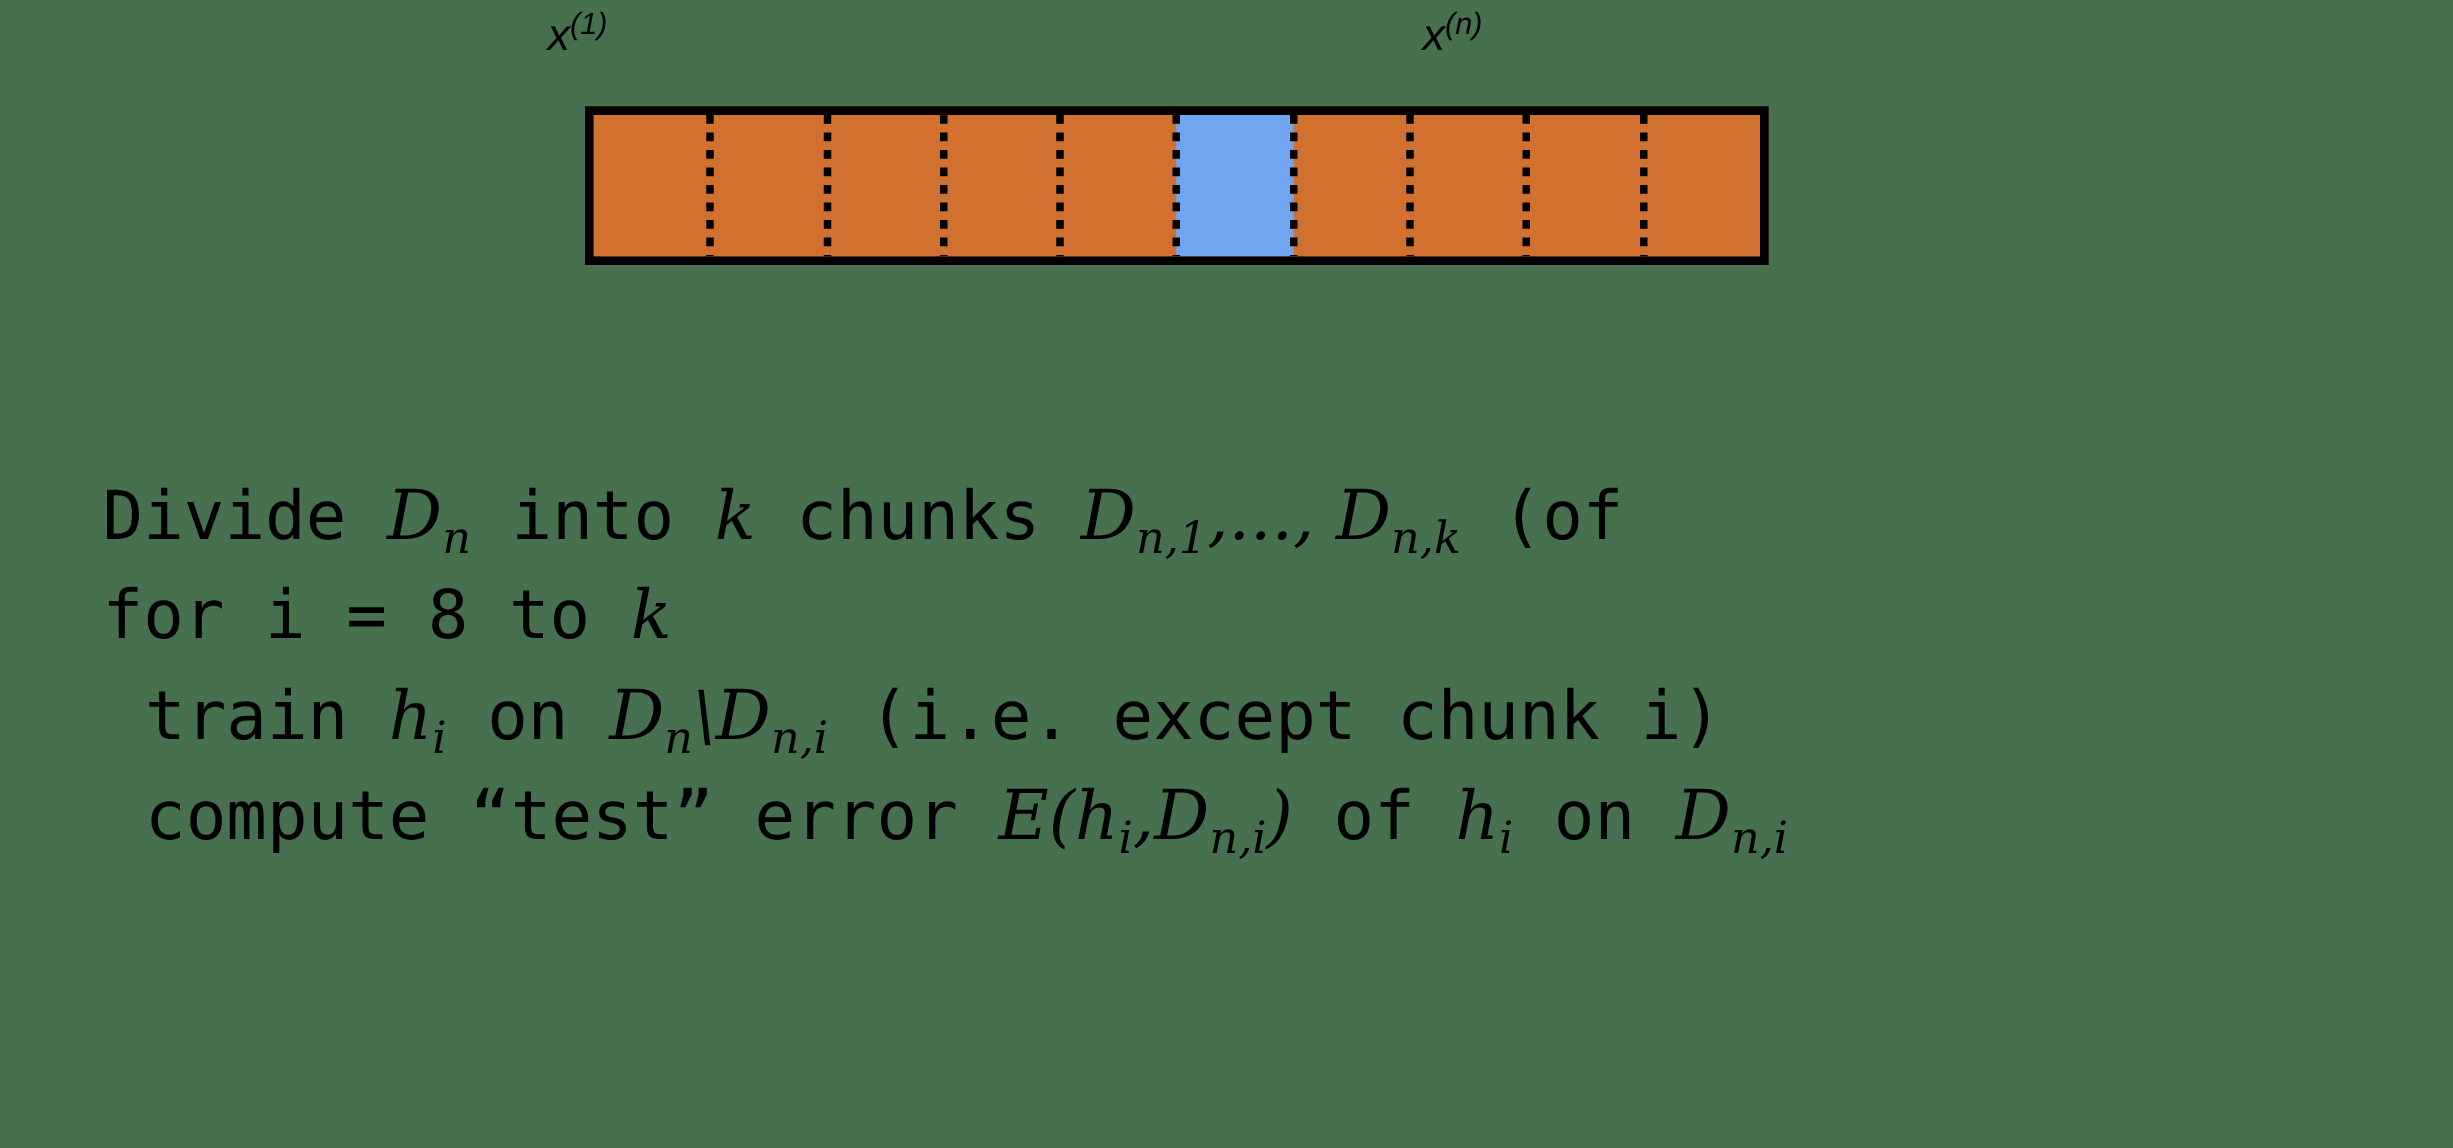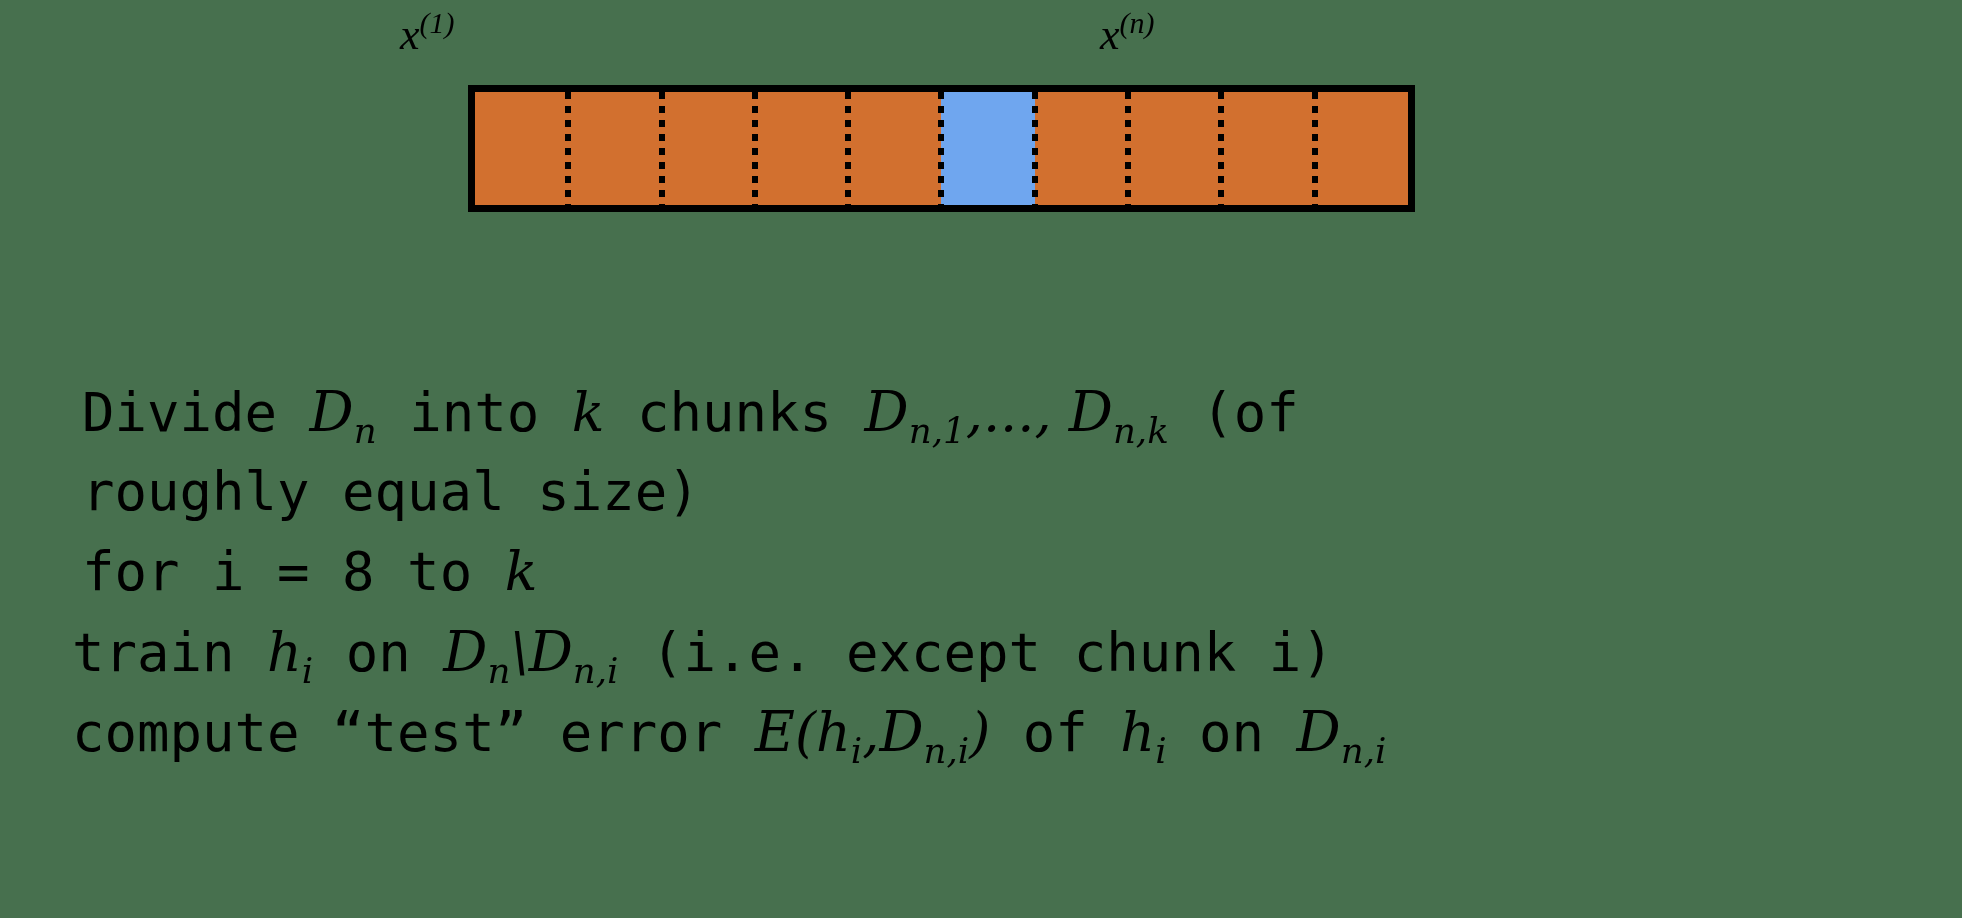--- a/index.html
+++ b/index.html
@@ -26,25 +26,26 @@
 
   #bar-labels {
     position: absolute;
     left: 0; top: 0;
     width: 1962px;
     height: 80px;
   }
   .bar-endpoint-label {
     position: absolute;
     color: #000;
-    font-family: Liberation Serif, serif;
+    font-family: Liberation Sans, sans-serif;
     font-style: italic;
-    font-size: 44px;
+    font-size: 36px;
     line-height: 1;
     white-space: nowrap;
+    margin-left: 38px;
   }
   .bar-endpoint-label .sup {
     font-size: 0.68em;
     vertical-align: super;
     font-style: italic;
   }
   #label-first { left: 400px; top: 8px; }
   #label-last  { left: 1100px; top: 8px; }
 
   #data-bar {
@@ -90,21 +91,21 @@
     font-family: "DejaVu Sans Mono", "Liberation Mono", monospace;
     font-size: 54px;
     line-height: 80px;
     white-space: nowrap;
   }
   .code-line {
     height: 80px;
     padding-left: 8px;
   }
   .indent1 { padding-left: 70px; margin-left: 12px; }
-  .indent2 { padding-left: 72px; }
+  .indent2 { padding-left: 116px; }
 
   .kw {
     font-weight: normal;
   }
   .math {
     font-family: "DejaVu Serif", "Liberation Serif", serif;
     font-style: italic;
   }
   .cal {
     font-family: "DejaVu Serif", "Liberation Serif", serif;
@@ -142,17 +143,16 @@
       <div class="chunk" style="background: rgb(210, 112, 47);"></div>
       <div class="chunk" style="background: rgb(210, 112, 47);"></div>
       <div class="chunk" style="background: rgb(210, 112, 47);"></div>
       <div class="chunk" style="background: rgb(210, 112, 47);"></div>
     </div>
 
 </div>
 
 <div id="pseudocode">
     <div class="code-line indent1"><span>Divide </span><span class="cal">D</span><span class="sub">n</span><span> into </span><span class="math">k</span><span> chunks </span><span class="cal">D</span><span class="sub">n,1</span><span class="math">,..., </span><span class="cal">D</span><span class="sub">n,k</span><span> (of</span></div>
-    <div class="code-line indent1"><span>roughly equal size)</span></div>
     <div class="code-line indent1"><span class="kw">for</span><span> i = 8 to </span><span class="math">k</span></div>
     <div class="code-line indent2"><span>train </span><span class="math">h</span><span class="sub">i</span><span> on </span><span class="cal">D</span><span class="sub">n</span><span class="math">\</span><span class="cal">D</span><span class="sub">n,i</span><span> (i.e. except chunk i)</span></div>
     <div class="code-line indent2"><span>compute “test” error </span><span class="cal">E</span><span class="math">(</span><span class="math">h</span><span class="sub">i</span><span class="math">,</span><span class="cal">D</span><span class="sub">n,i</span><span class="math">)</span><span> of </span><span class="math">h</span><span class="sub">i</span><span> on </span><span class="cal">D</span><span class="sub">n,i</span></div>
   </div>
 
 </body></html>

